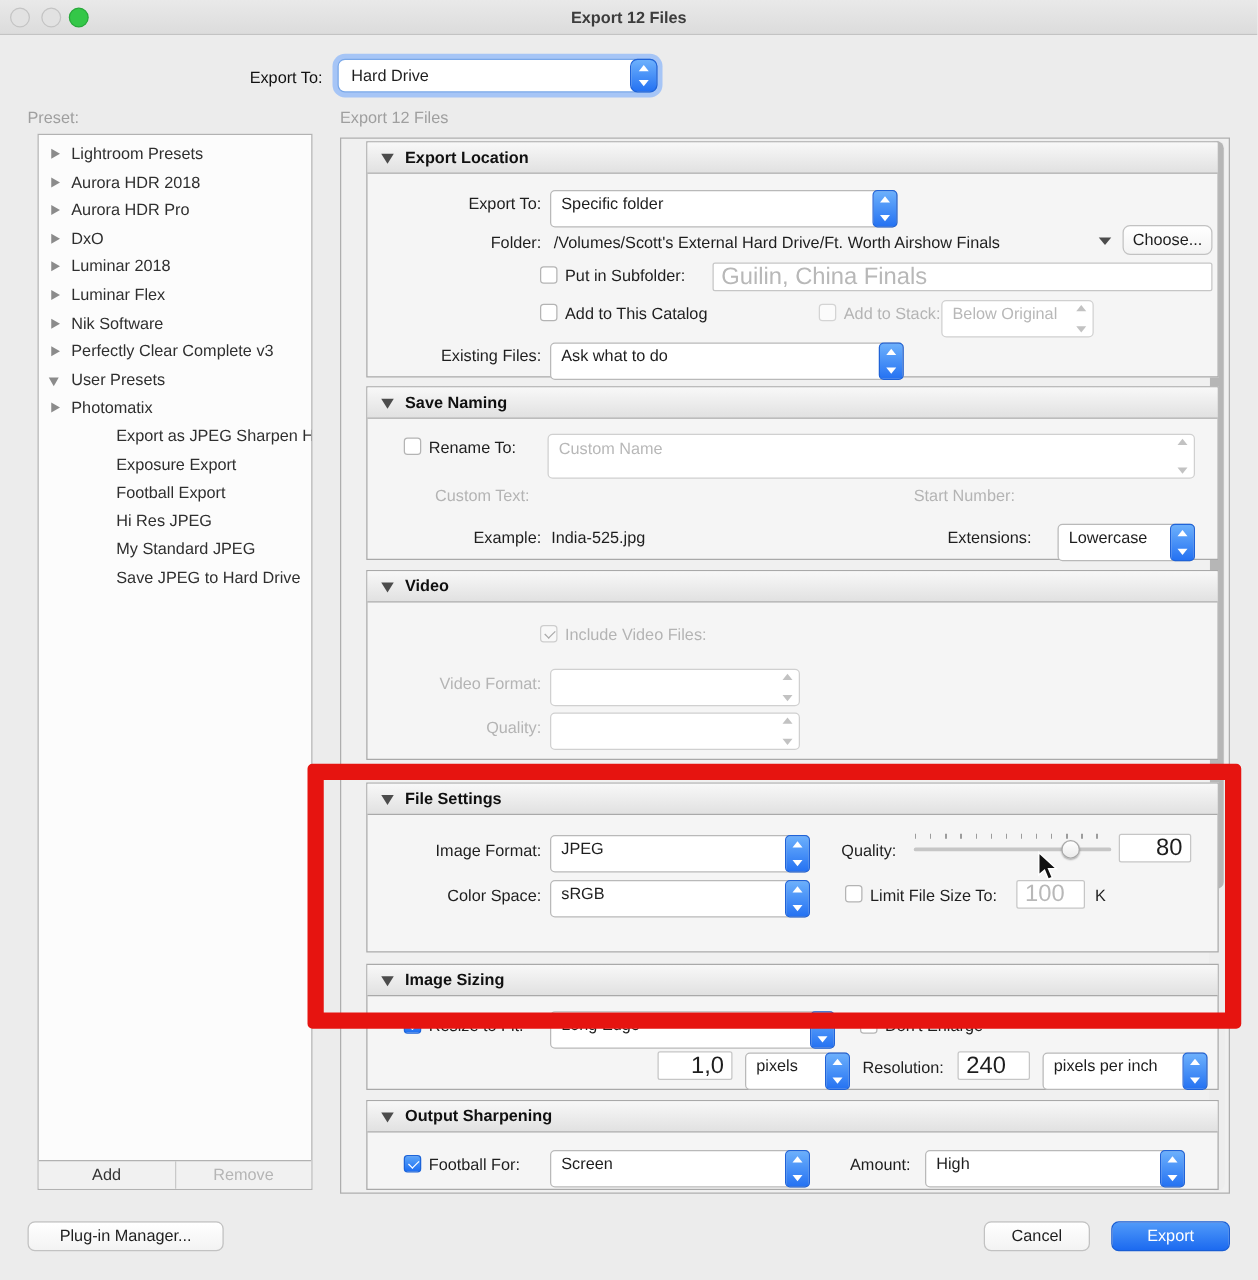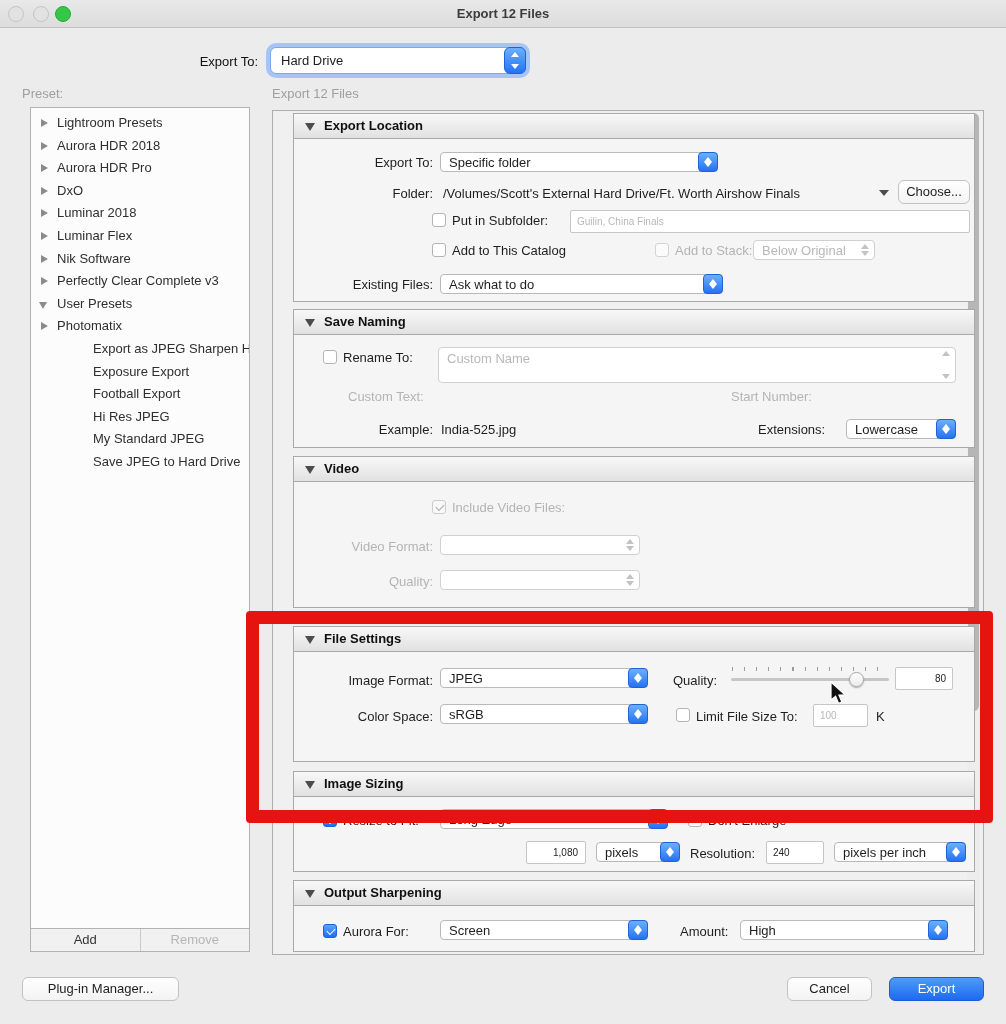--- a/index.html
+++ b/index.html
@@ -14,21 +14,21 @@
   .titlebar { position:absolute; left:0; top:0; width:1006px; height:28px;
     background:linear-gradient(#e9e9e9,#dcdcdc); border-bottom:1px solid #c3c3c3; }
   .tl { position:absolute; top:6px; width:16px; height:16px; border-radius:50%; }
   .tl.grey { background:#e2e2e2; border:1px solid #c4c4c4; }
   .tl.green { background:#34c748; border:1px solid #27a93a; }
   .win-title { position:absolute; left:0; right:0; top:6px; text-align:center;
     font-weight:700; color:#3c3c3c; }
 
   
   .top-label { position:absolute; left:98px; top:54px; width:160px; text-align:right; color:#111; }
-  .dd { position:absolute; background:#fff; border:1px solid #b9b9b9; border-radius:4px; height:20px; }
+  .dd { position:absolute; background:#fff; border:1px solid #b9b9b9; border-radius:4px; height:30px; }
   .dd .val { position:absolute; left:8px; top:0; line-height:20px; white-space:nowrap; color:#1e1e1e; }
   .dd .step { position:absolute; top:-1px; right:-1px; bottom:-1px; width:20px; border-radius:4px; }
   .dd.blue .step { background:linear-gradient(#6cb0fc,#2572f2); border:1px solid #1f63d8; }
   .dd .step::before { content:""; position:absolute; left:50%; margin-left:-4px; top:4px;
     border-left:4px solid transparent; border-right:4px solid transparent; border-bottom:5px solid #fff; }
   .dd .step::after { content:""; position:absolute; left:50%; margin-left:-4px; bottom:4px;
     border-left:4px solid transparent; border-right:4px solid transparent; border-top:5px solid #fff; }
   .dd.plain .step::before { border-bottom-color:#8f8f8f; }
   .dd.plain .step::after { border-top-color:#8f8f8f; }
   .dd.dim { border-color:#d0d0d0; }
@@ -76,21 +76,21 @@
   .cb { position:absolute; width:14px; height:14px; border-radius:3px; background:#fff; border:1px solid #b4b4b4; }
   .cb.on { background:linear-gradient(#5ba5fa,#1d6ef2); border-color:#1c64d9; }
   .cb.on::after { content:""; position:absolute; left:2.5px; top:3px; width:7px; height:4px;
     border-left:1.7px solid #fff; border-bottom:1.7px solid #fff; transform:rotate(-45deg); }
   .cb.dim { border-color:#d4d4d4; background:#fbfbfb; }
   .cb.dimon { border-color:#cdcdcd; background:#f8f8f8; }
   .cb.dimon::after { content:""; position:absolute; left:2.5px; top:3px; width:7px; height:4px;
     border-left:1.7px solid #a9a9a9; border-bottom:1.7px solid #a9a9a9; transform:rotate(-45deg); }
 
   .field { position:absolute; height:23px; border:1px solid #c6c6c6; border-radius:2px;
-    background:#fff; font-size:10px; padding:0 6px; font-family:inherit; color:#1e1e1e; }
+    background:#fff; font-size:19px; padding:0 6px; font-family:inherit; color:#1e1e1e; }
   .field.dim { color:#b8b8b8; }
   .field::placeholder { color:#b8b8b8; }
   .field.num { text-align:right; }
 
   .mini-tri { position:absolute; width:0; height:0; border-left:5px solid transparent;
     border-right:5px solid transparent; border-top:6.5px solid #4c4c4c; }
 
   .btn { position:absolute; height:24px; border:1px solid #c2c2c2; border-radius:6px;
     background:linear-gradient(#ffffff,#f3f3f3); text-align:center; line-height:22px; color:#1e1e1e; }
   .btn.primary { background:linear-gradient(#509af9,#1c6af0); border-color:#185dd4; color:#fff; }
@@ -284,21 +284,21 @@
         <span class="step"></span>
       </div>
     </div>
 
     <div class="section" style="top:769px; height:72px;">
       <div class="sec-head">
         <span class="disc"></span>
         <span class="sec-title">Output Sharpening</span>
       </div>
       <span class="cb on" style="left:29px; top:43px;"></span>
-      <div class="txt" style="left:49px; top:43px;">Aurora For:</div>
+      <div class="txt" style="left:49px; top:43px;">Football For:</div>
       <div class="dd blue" style="left:146px; top:39px; width:208px;">
         <span class="val">Screen</span>
         <span class="step"></span>
       </div>
       <div class="txt" style="left:386px; top:43px;">Amount:</div>
       <div class="dd blue" style="left:446px; top:39px; width:208px;">
         <span class="val">High</span>
         <span class="step"></span>
       </div>
     </div>

